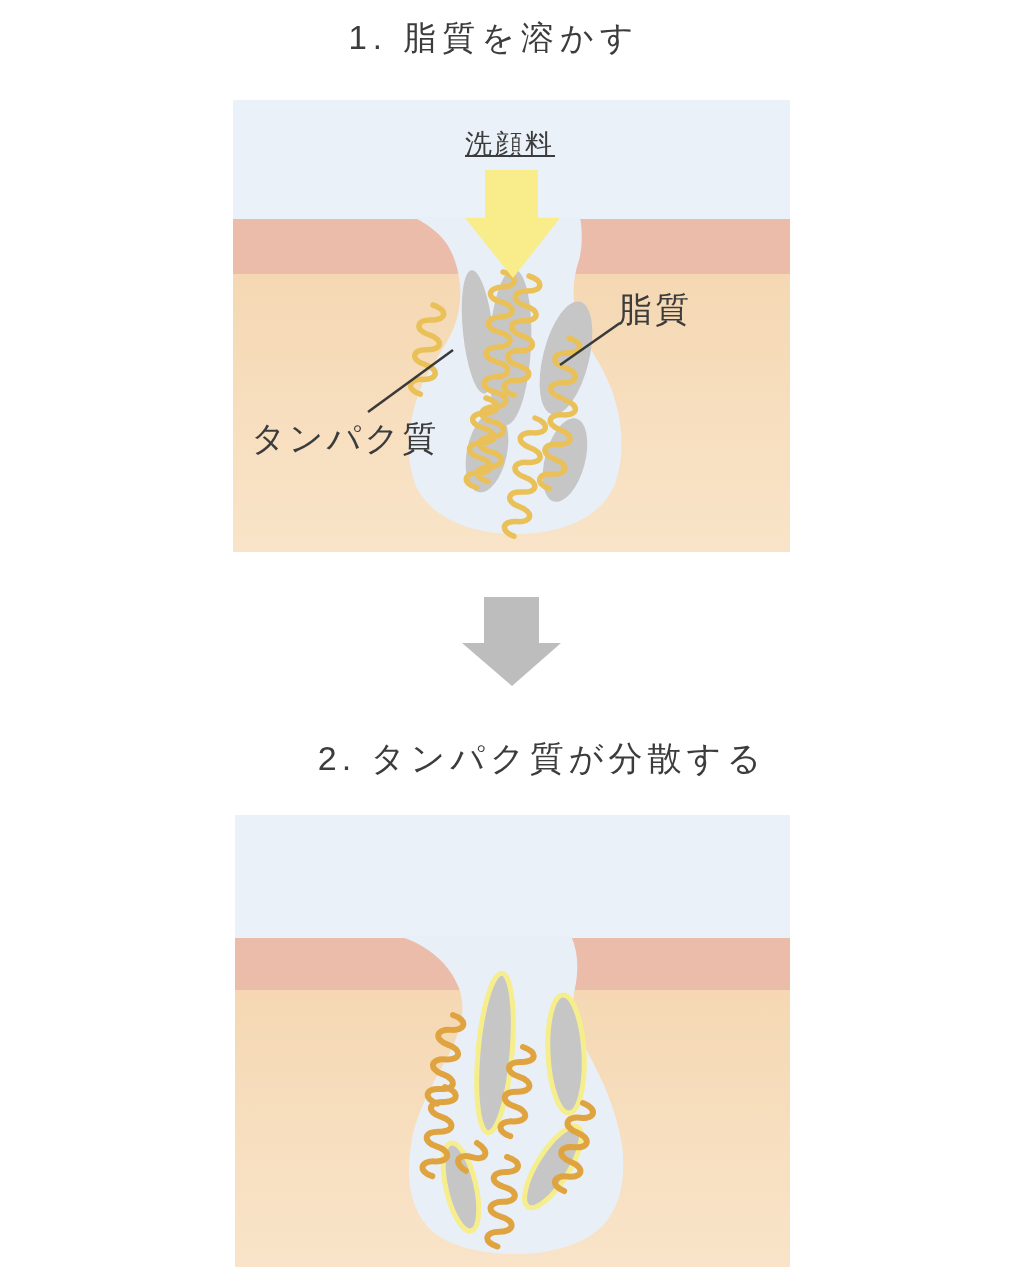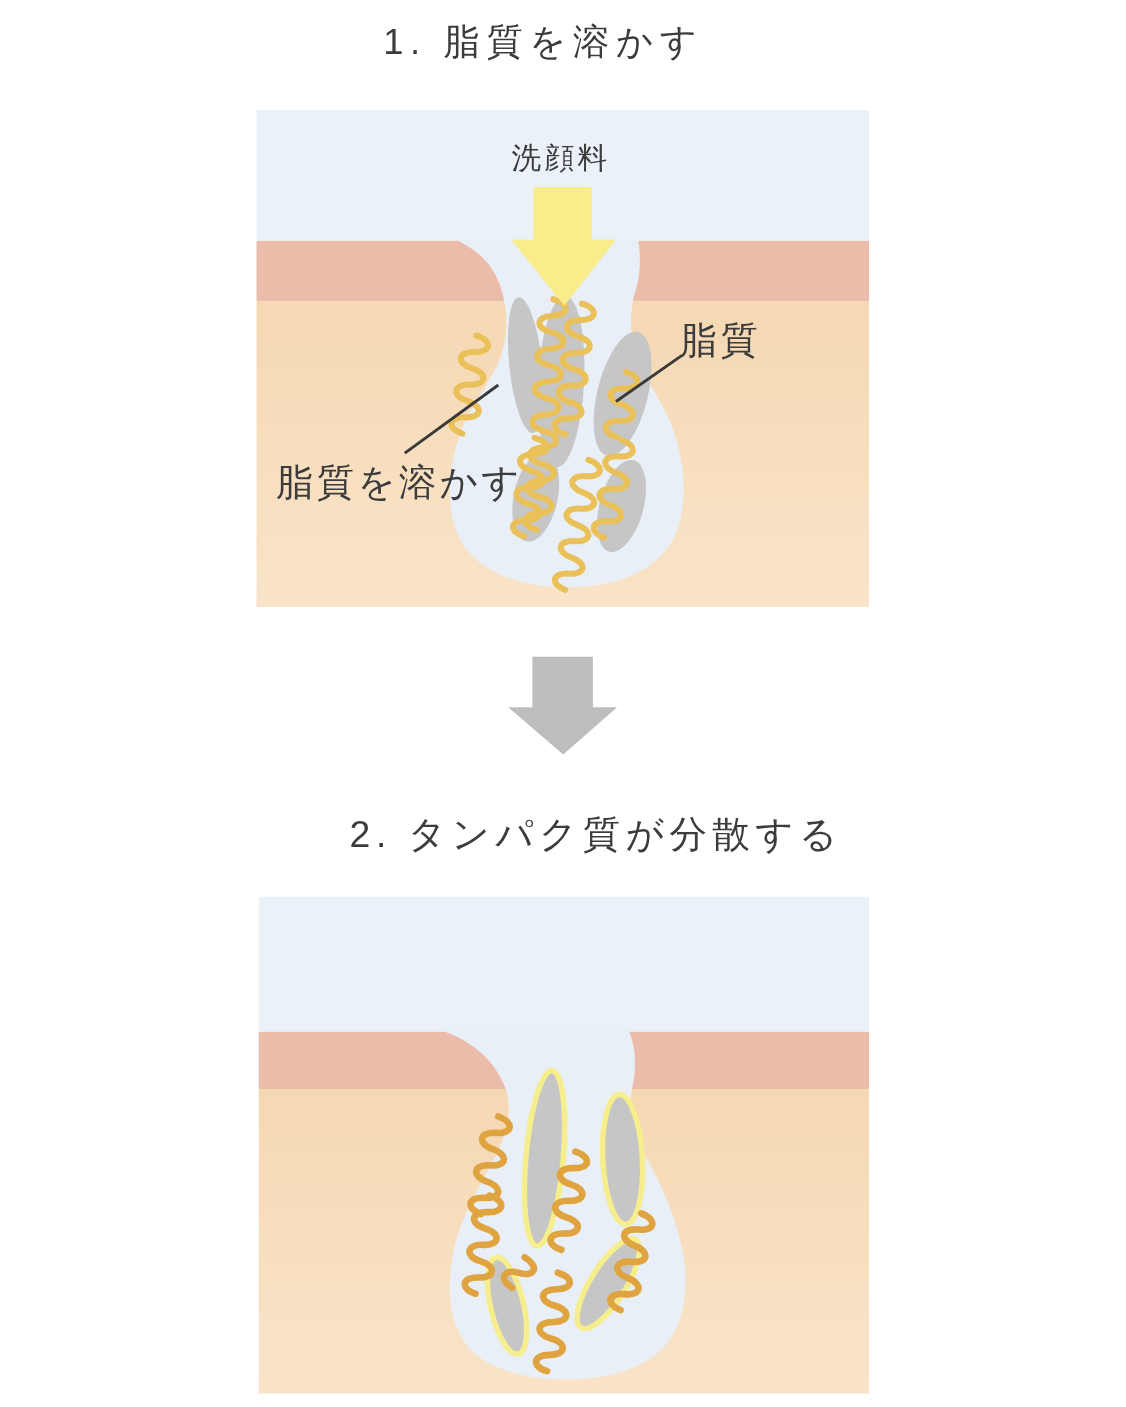--- a/index.html
+++ b/index.html
@@ -40,21 +40,21 @@
   .lipid-outlined{fill:var(--lipid-gray);stroke:var(--protein-outline);stroke-width:5;}
   .squig1{stroke:var(--protein-gold-1);stroke-width:5.5;fill:none;stroke-linecap:round;stroke-linejoin:round;}
   .squig2{stroke:var(--protein-gold-2);stroke-width:6;fill:none;stroke-linecap:round;stroke-linejoin:round;}
   .cleanser-arrow{fill:var(--cleanser-yellow);}
   .pointer{stroke:var(--pointer-line);stroke-width:2.6;}
   .step-arrow{fill:var(--step-arrow-gray);}
   .diagram-label{
     position:absolute;font-size:34px;letter-spacing:3px;color:var(--text);
     font-weight:500;white-space:nowrap;
   }
-  .label-cleanser{left:450px;top:126px;width:120px;text-align:center;font-size:27px;}
+  .label-cleanser{left:450px;top:126px;width:120px;text-align:center;font-size:27px;text-decoration:underline;}
   .label-lipid{left:618px;top:287px;}
   .label-protein{left:251px;top:416px;}
   .transition-arrow{position:absolute;left:455px;top:595px;}
 </style>
 </head>
 <body>
 
 <div class="page">
 
   <div class="title title-1">1. 脂質を溶かす</div>
@@ -103,21 +103,21 @@
       </g>
 
     <polygon class="cleanser-arrow" points="252,70 305,70 305,118 327,118 280,178 232,118 252,118"></polygon>
 
     <line class="pointer" x1="387" y1="223" x2="327" y2="265"></line>
     <line class="pointer" x1="135" y1="312" x2="220" y2="250"></line>
   </svg>
 
   <div class="diagram-label label-cleanser">洗顔料</div>
   <div class="diagram-label label-lipid">脂質</div>
-  <div class="diagram-label label-protein">脂質を溶かす</div>
+  <div class="diagram-label label-protein">タンパク質</div>
 
   <svg class="transition-arrow" width="115" height="95" viewBox="0 0 115 95">
     <polygon class="step-arrow" points="29,2 84,2 84,48 106,48 57,91 7,48 29,48"></polygon>
   </svg>
 
   <div class="title title-2">2. タンパク質が分散する</div>
 
   <svg class="panel panel-2" width="555" height="452" viewBox="0 0 555 452">
     <defs>
       <linearGradient id="peachGrad2" x1="0" y1="0" x2="0" y2="1">

